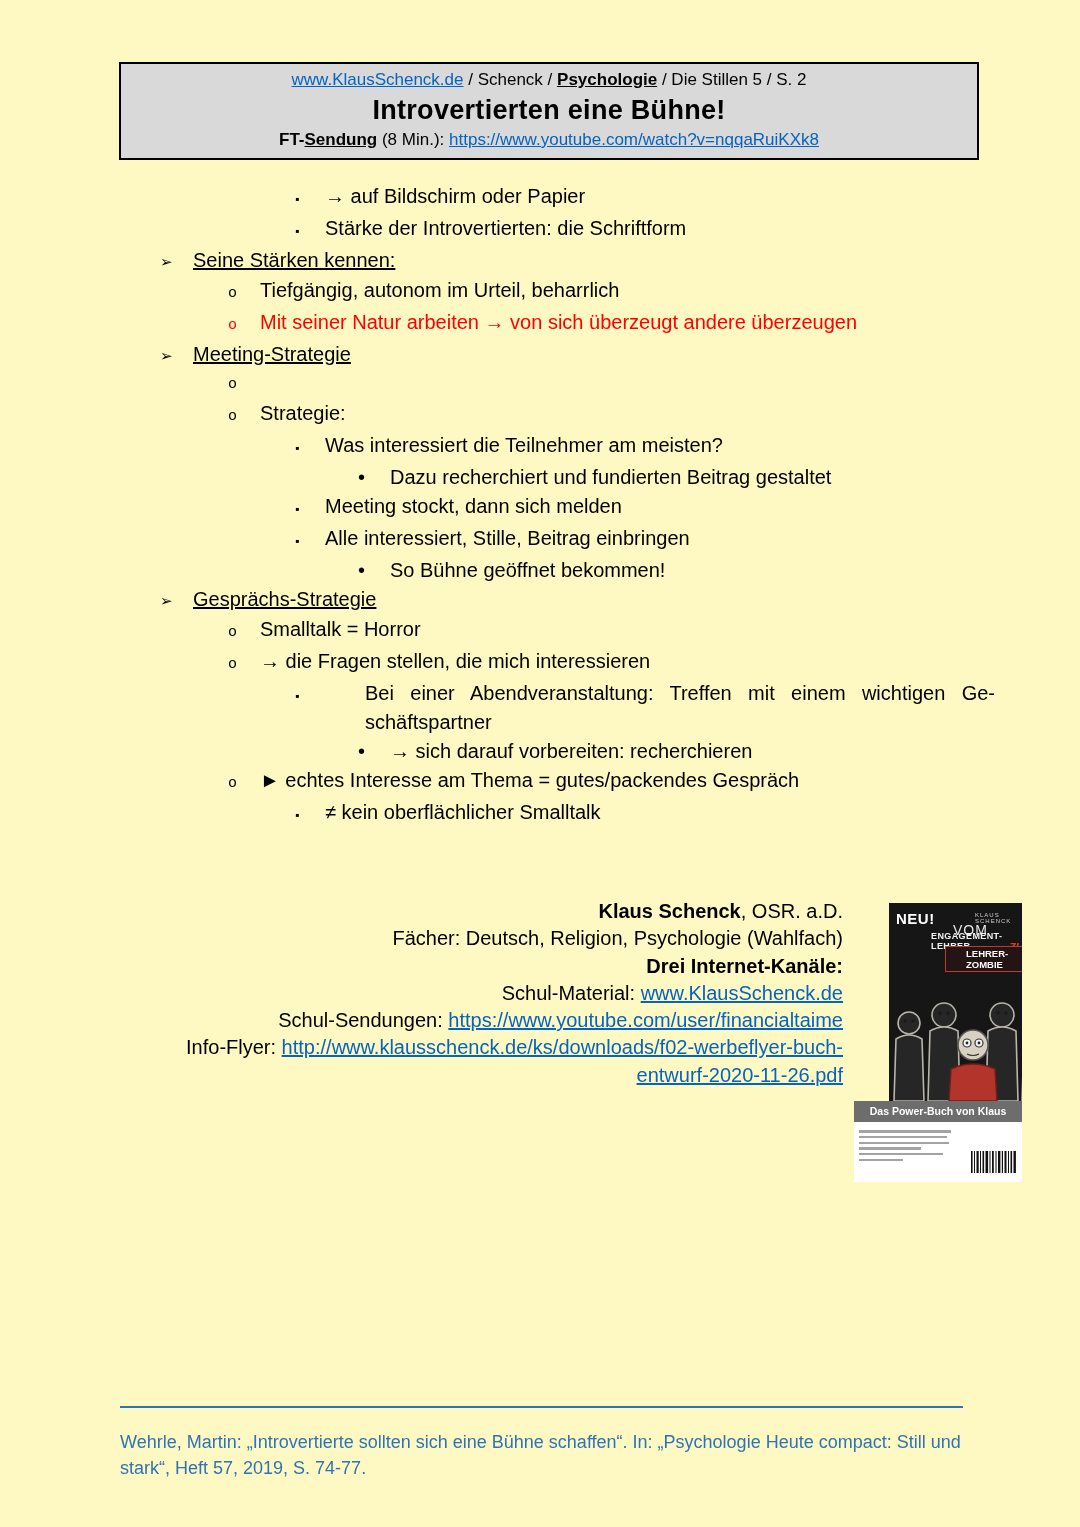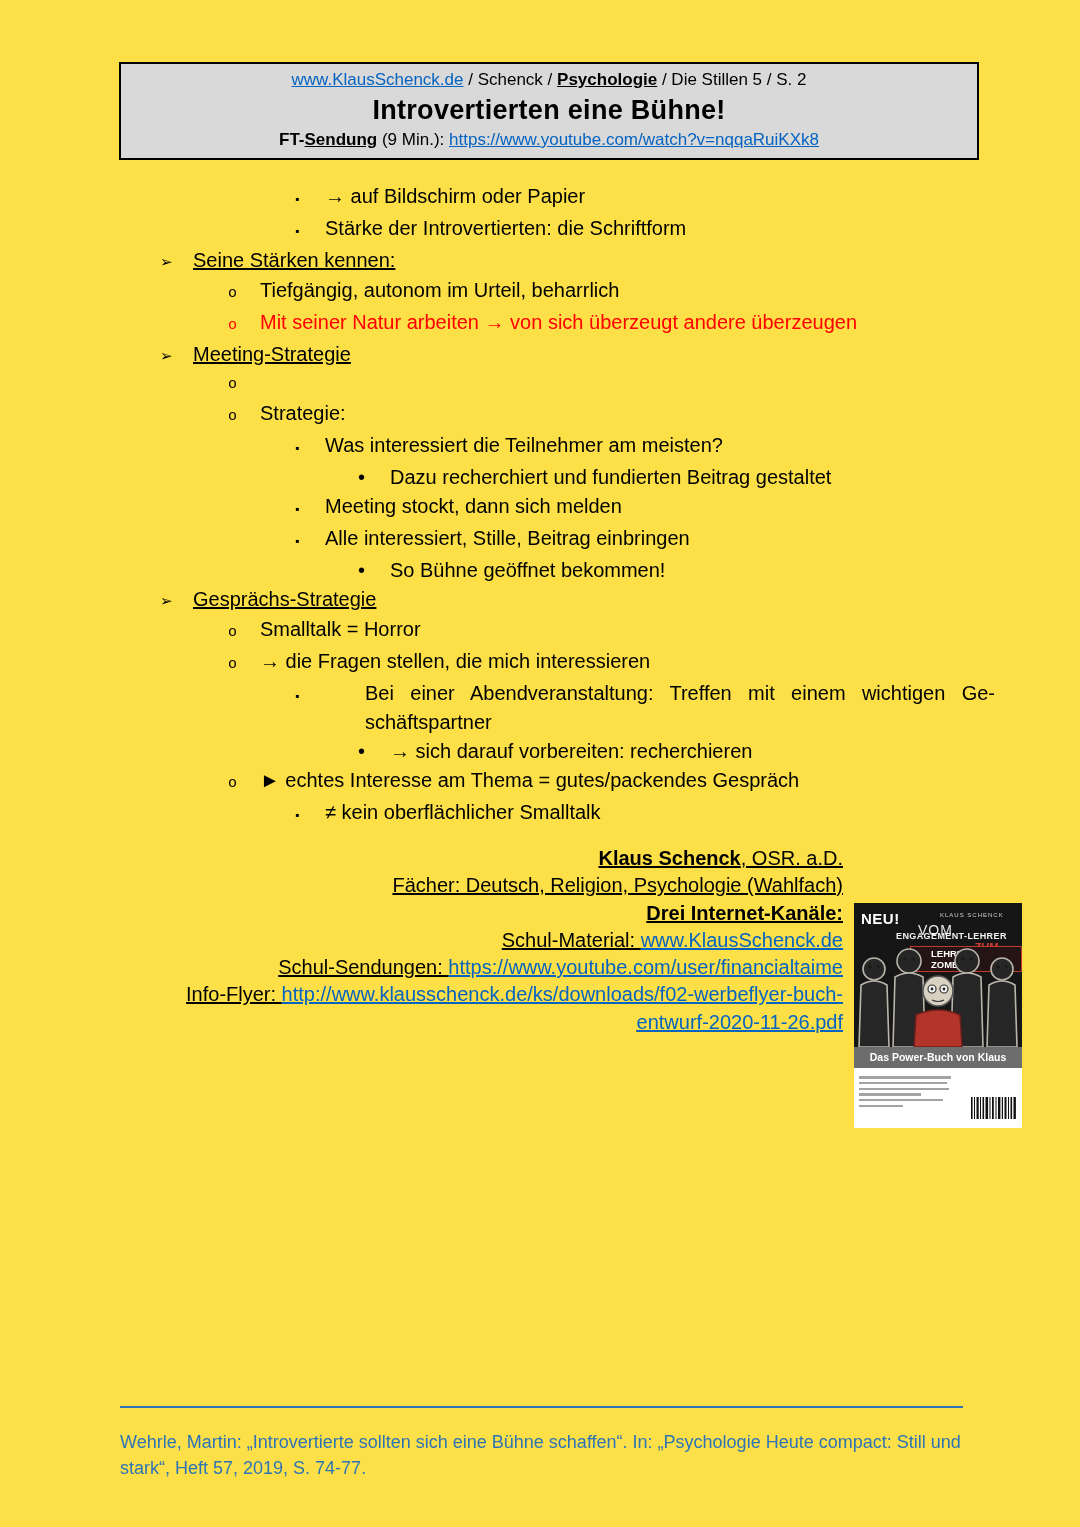--- a/index.html
+++ b/index.html
@@ -1,17 +1,17 @@
 <!DOCTYPE html>
 <html><head>
 <meta charset="utf-8">
 <style>
   html,body{margin:0;padding:0;}
   body{width:1080px;height:1527px;background:#fff;font-family:"Liberation Sans",sans-serif;color:#000;}
-  .page{position:relative;width:1080px;height:1527px;overflow:hidden;background:#fde047;}
+  .page{position:relative;width:1080px;height:1527px;overflow:hidden;background:#fef9c3;}
   .link{color:#0563c1;text-decoration:underline;cursor:pointer;}
   .b{font-weight:bold;}
   .u{text-decoration:underline;}
 
   
   .header-box{position:absolute;left:119px;top:62px;width:844px;background:#d9d9d9;border:2px solid #000;text-align:center;padding:4px 6px 6px;}
   .breadcrumb{font-size:17px;line-height:24px;}
   .doc-title{font-size:27px;font-weight:bold;line-height:36px;letter-spacing:0.3px;}
   .ft-line{font-size:17px;line-height:24px;}
 
@@ -23,25 +23,25 @@
   .o-item.l3{padding-left:295px;}
   .o-item.l4{padding-left:358px;}
   .bullet{flex:0 0 auto;display:inline-block;}
   .l1 .bullet{width:33px;font-size:15px;}
   .l2 .bullet{width:32px;font-family:"Liberation Mono",monospace;font-size:15px;}
   .l3 .bullet{width:30px;font-size:12px;}
   .l4 .bullet{width:32px;font-size:20px;}
   .o-item.justify .o-text{width:630px;text-align:justify;margin-left:40px;}
 
   
-  .author{position:absolute;left:120px;top:845px;width:723px;text-align:right;font-size:20px;line-height:27.3px;text-decoration:underline;}
+  .author{position:absolute;left:120px;top:898px;width:723px;text-align:right;font-size:20px;line-height:27.3px;}
 
   
   .book{position:absolute;left:854px;top:903px;width:168px;}
-  .book-art{position:relative;height:144px;background:#161616;overflow:hidden;}
+  .book-art{position:relative;height:198px;background:#161616;overflow:hidden;margin-left:35px;}
   .bk-neu{position:absolute;left:7px;top:7px;color:#fff;font-weight:bold;font-size:15px;letter-spacing:0.5px;}
   .bk-author{position:absolute;left:86px;top:9px;color:#cfcfcf;font-size:6px;letter-spacing:1px;}
   .bk-vom{position:absolute;left:64px;top:19px;color:#e8e8e8;font-size:14px;letter-spacing:1px;}
   .bk-t1{position:absolute;left:42px;top:28px;color:#f3f3f3;font-weight:bold;font-size:9px;letter-spacing:0.4px;}
   .bk-zum{position:absolute;left:120px;top:38px;color:#d23b30;font-weight:bold;font-size:11px;font-style:italic;}
   .bk-t2{position:absolute;left:56px;top:43px;color:#fff;font-weight:bold;font-size:9.5px;border:1px solid #c0392b;background:#241414;padding:1px 20px;}
   .bk-zombies{position:absolute;left:0;bottom:0;width:168px;height:104px;}
   .book-caption{height:21px;background:#6d6d6d;color:#fff;font-weight:bold;font-size:10.5px;line-height:21px;text-align:center;}
   .book-lower{position:relative;height:60px;background:#fff;}
   .fineprint{position:absolute;left:5px;top:5px;width:92px;}
@@ -54,21 +54,21 @@
   .footer-text{color:#2e74b5;font-size:18px;line-height:26px;margin-top:21px;}
 </style>
 </head>
 <body>
 
 <div class="page">
 
   <div class="header-box">
     <div class="breadcrumb"><a class="link">www.KlausSchenck.de</a><span> / Schenck / </span><span class="b u">Psychologie</span><span> / Die Stillen 5 / S. 2</span></div>
     <div class="doc-title">Introvertierten eine Bühne!</div>
-    <div class="ft-line"><span class="b">FT-</span><span class="b u">Sendung</span><span> (9 Min.): </span><a class="link">https://www.youtube.com/watch?v=nqqaRuiKXk8</a></div>
+    <div class="ft-line"><span class="b">FT-</span><span class="b u">Sendung</span><span> (8 Min.): </span><a class="link">https://www.youtube.com/watch?v=nqqaRuiKXk8</a></div>
   </div>
 
   <div class="outline" id="outline">
       <div class="o-item l3">
         <span class="bullet">▪</span>
         <span class="o-text">→ auf Bildschirm oder Papier</span>
       </div>
       <div class="o-item l3">
         <span class="bullet">▪</span>
         <span class="o-text">Stärke der Introvertierten: die Schriftform</span>

